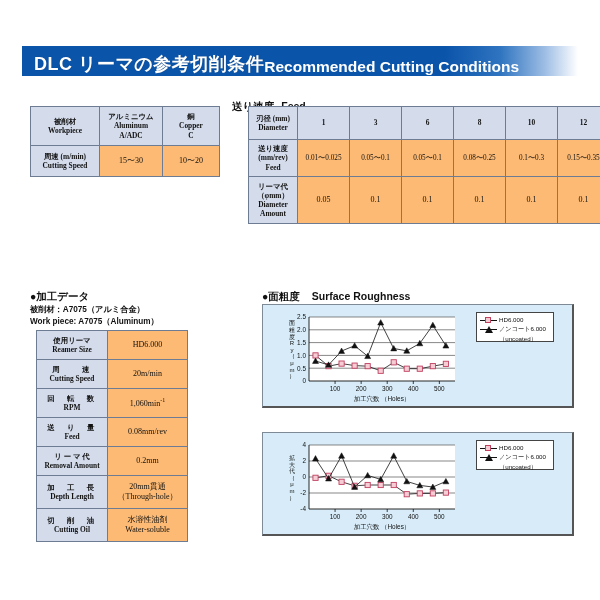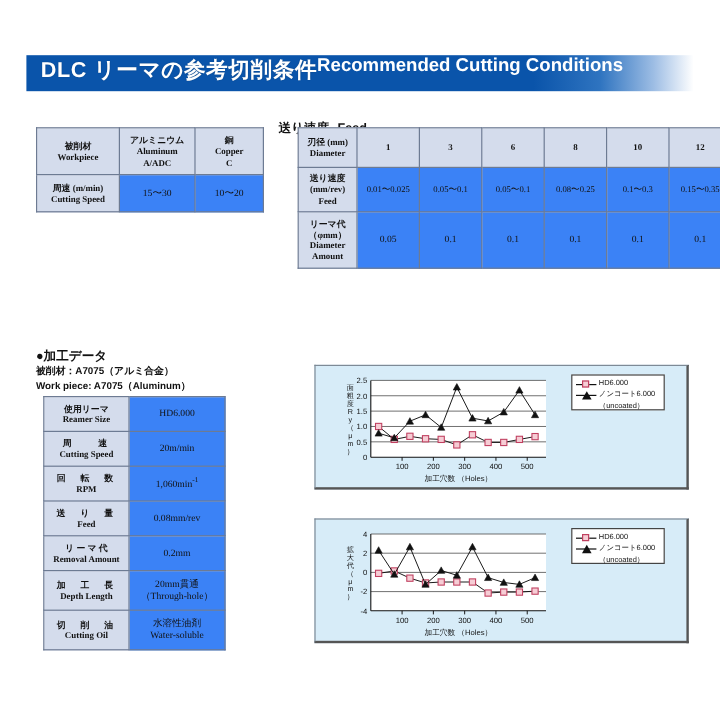--- a/index.html
+++ b/index.html
@@ -13,21 +13,21 @@
   }
   .page{position:absolute;left:0;top:0;width:600px;height:600px;}
 
   
   .band{
     position:absolute;
     height:30px;
     left:22px;
     width:556px;
     background:linear-gradient(to right,#0a54aa 0%,#0a54aa 76%,#2f74c0 86%,#9dbde4 94%,#ffffff 100%);
-    display:flex;align-items:flex-start;
+    display:flex;align-items:flex-end;
   }
   .band .jp{
     color:#ffffff;
     font-size:18px;
     font-weight:bold;
     letter-spacing:.5px;
     padding-left:12px;
     white-space:nowrap;
     text-shadow:0 0 1px rgba(0,0,0,.3);
   }
@@ -64,21 +64,21 @@
     vertical-align:middle;
     font-size:7.4px;
     line-height:1.25;
     color:#111;
     padding:1px 1px;
   }
   table.t td.hd{
     background:#d4dcec;
     font-weight:bold;
   }
-  table.t td.val{background:#3b82f6;font-size:8px;}
+  table.t td.val{background:#fdba74;font-size:8px;}
   .jpl{display:block;}
   .enl{display:block;}
   .sp2{letter-spacing:2.5px;}
   sup{font-size:6px;vertical-align:super;}
 
   
   .bullet{
     position:absolute;
     font-size:10.5px;
     font-weight:bold;
@@ -275,20 +275,24 @@
         <span class="enl">Cutting Oil</span>
       </td>
       <td class="val">
         <span class="jpl">水溶性油剤</span>
         <span class="enl">Water-soluble</span>
       </td>
     </tr>
   </tbody>
     </table>
 
+  <div class="bullet" style="left:262px;top:290px">
+    <span>●面粗度</span>
+    <span class="en" style="margin-left:9px">Surface Roughness</span>
+  </div>
   <div class="panel" style="left:262px;top:304px;width:312px;height:104px">
     <svg class="chart-svg" id="chart0" width="312" height="104">
         <rect x="46" y="12" width="146" height="64" fill="#ffffff" stroke="none"></rect>
         <text x="43" y="78.4" text-anchor="end" font-size="6.4" font-family="&quot;Liberation Sans&quot;,sans-serif" fill="#111">0</text>
         <line x1="46" y1="63.2" x2="192" y2="63.2" stroke="#555" stroke-width="0.7"></line>
         <text x="43" y="65.60000000000001" text-anchor="end" font-size="6.4" font-family="&quot;Liberation Sans&quot;,sans-serif" fill="#111">0.5</text>
         <line x1="46" y1="50.4" x2="192" y2="50.4" stroke="#555" stroke-width="0.7"></line>
         <text x="43" y="52.8" text-anchor="end" font-size="6.4" font-family="&quot;Liberation Sans&quot;,sans-serif" fill="#111">1.0</text>
         <line x1="46" y1="37.6" x2="192" y2="37.6" stroke="#555" stroke-width="0.7"></line>
         <text x="43" y="40" text-anchor="end" font-size="6.4" font-family="&quot;Liberation Sans&quot;,sans-serif" fill="#111">1.5</text>

